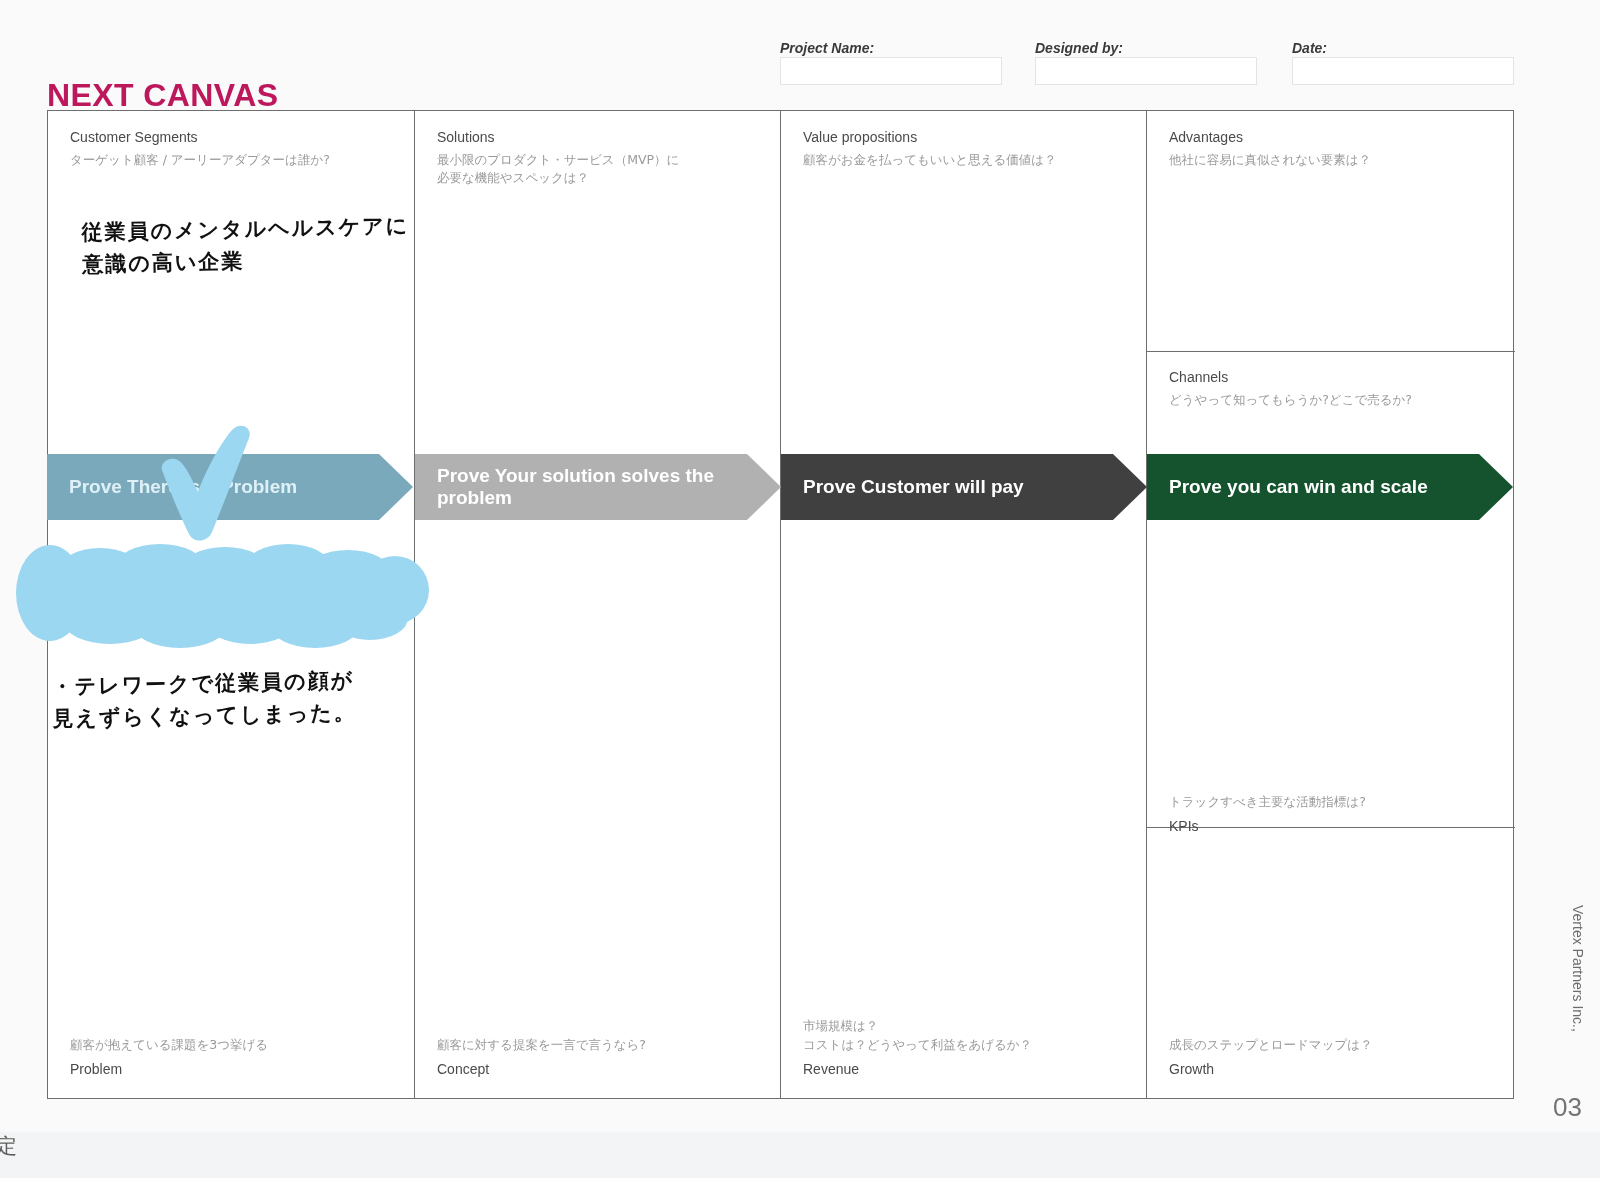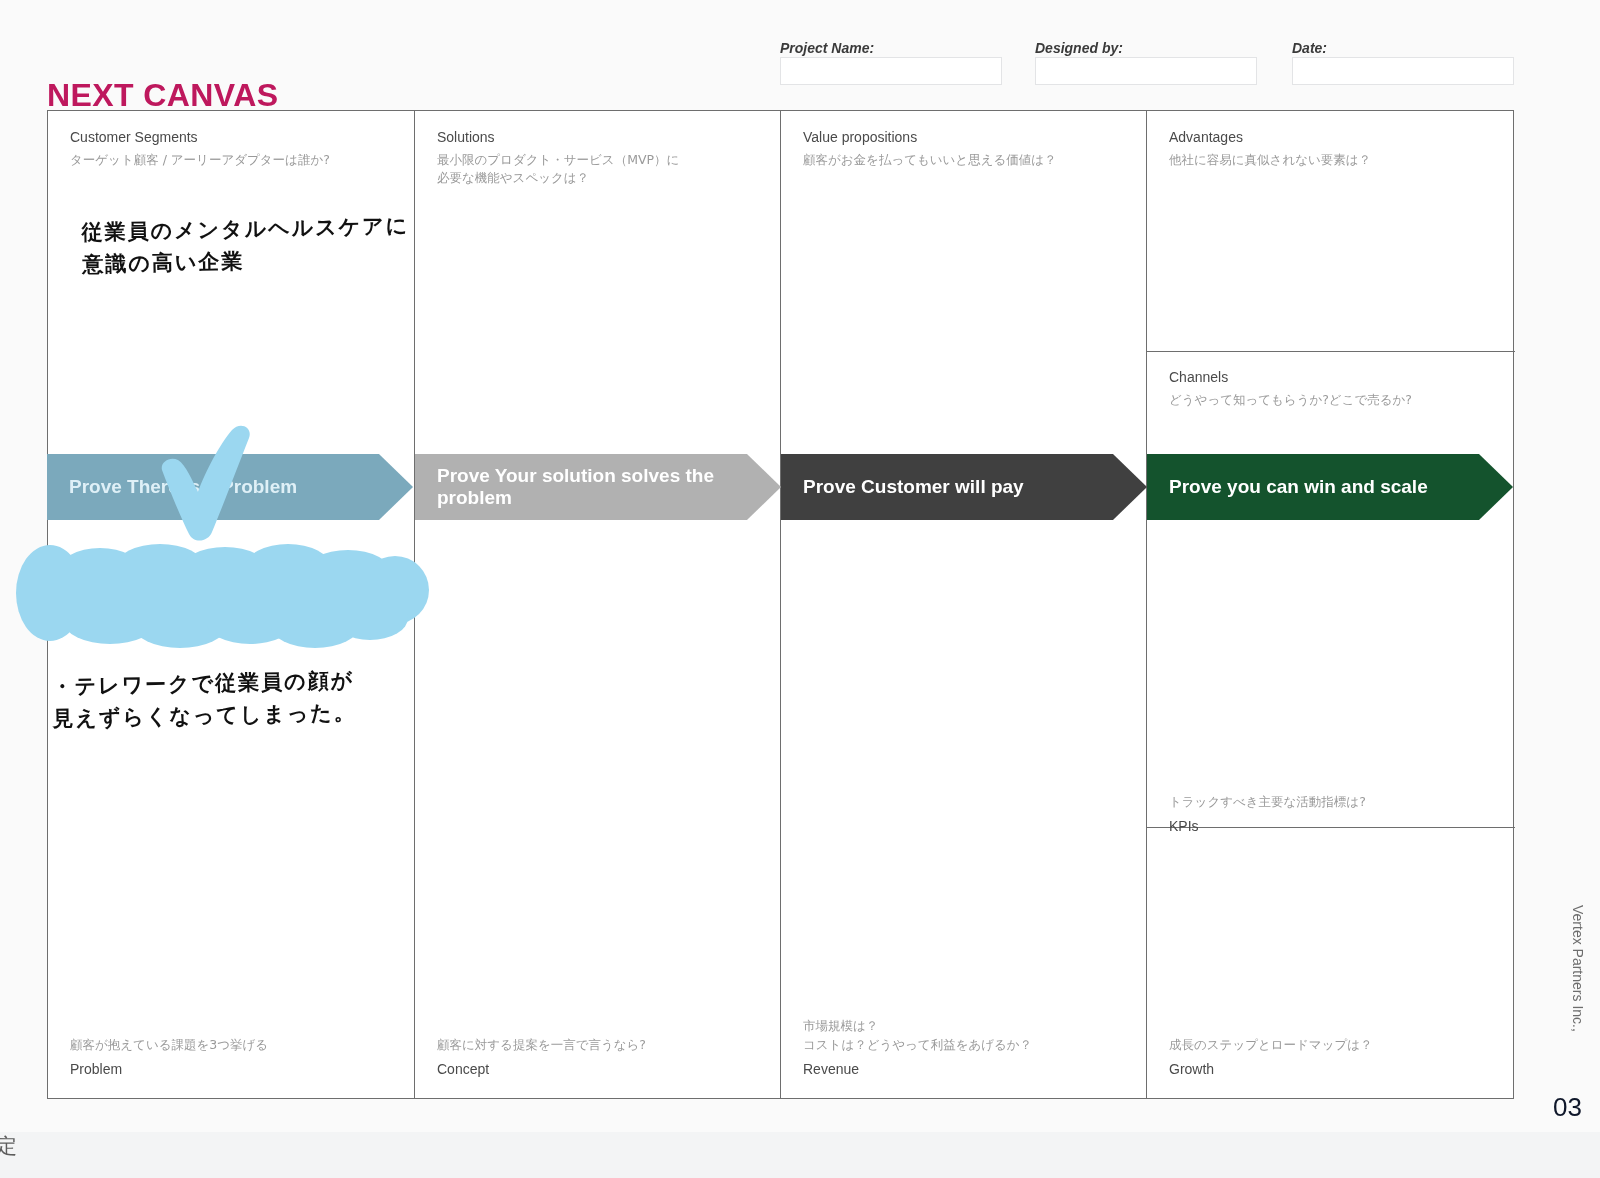--- a/index.html
+++ b/index.html
@@ -84,21 +84,21 @@
   }
   #hw-seg{left:82px;top:214px;width:330px;font-size:21px;}
   #hw-prob{left:52px;top:668px;width:350px;font-size:21px;}
 
   
   .vertical{
     position:absolute;right:14px;top:905px;
     font-size:14px;color:#6d6d6d;
     writing-mode:vertical-rl;
   }
-  .pagenum{position:absolute;right:18px;top:1092px;font-size:26px;color:#0f172a;}
+  .pagenum{position:absolute;right:18px;top:1092px;font-size:26px;color:#737373;}
   .cut-char{
     position:absolute;left:-4px;top:1132px;font-size:21px;color:#5c5c5c;
     font-family:"DejaVu Sans",sans-serif;
   }
   .footband{position:absolute;left:0;top:1132px;width:1600px;height:46px;background:#f3f4f5;}
 </style>
 </head>
 <body>
 
 <div class="page">

